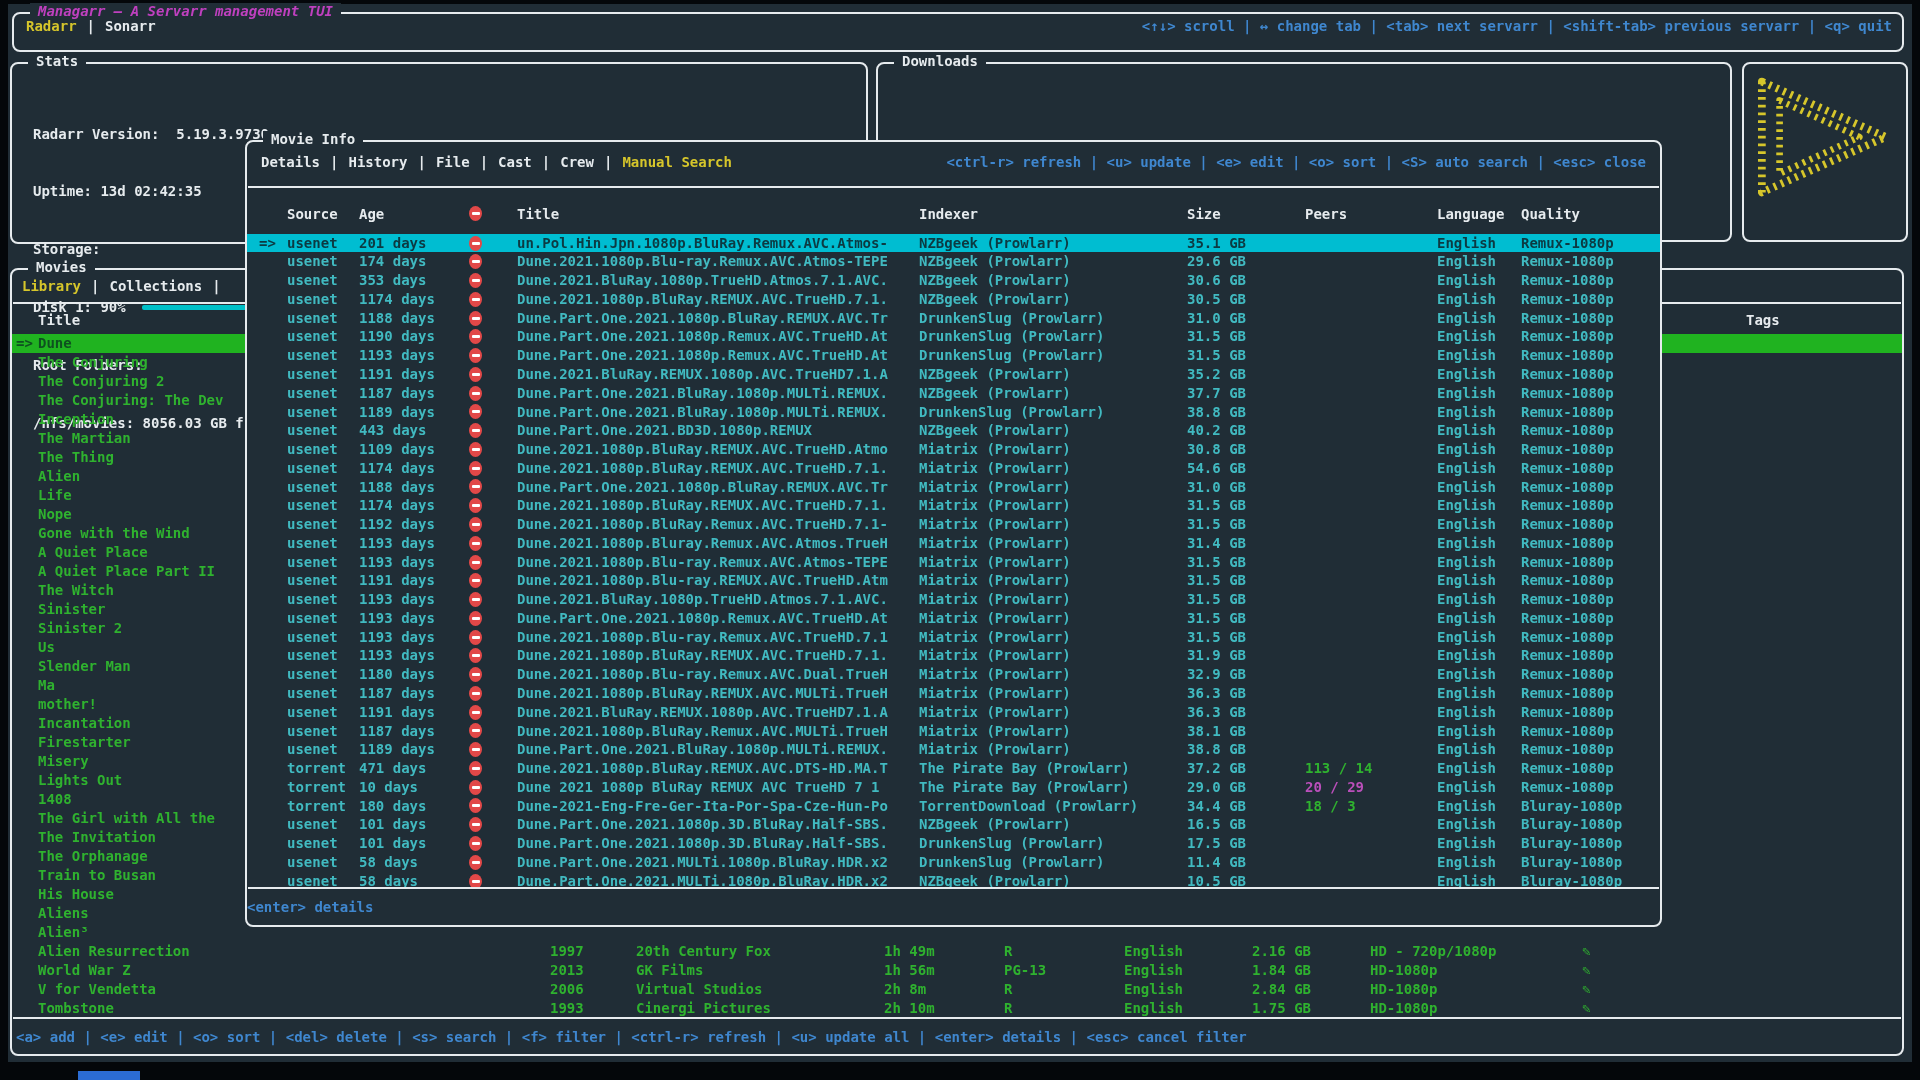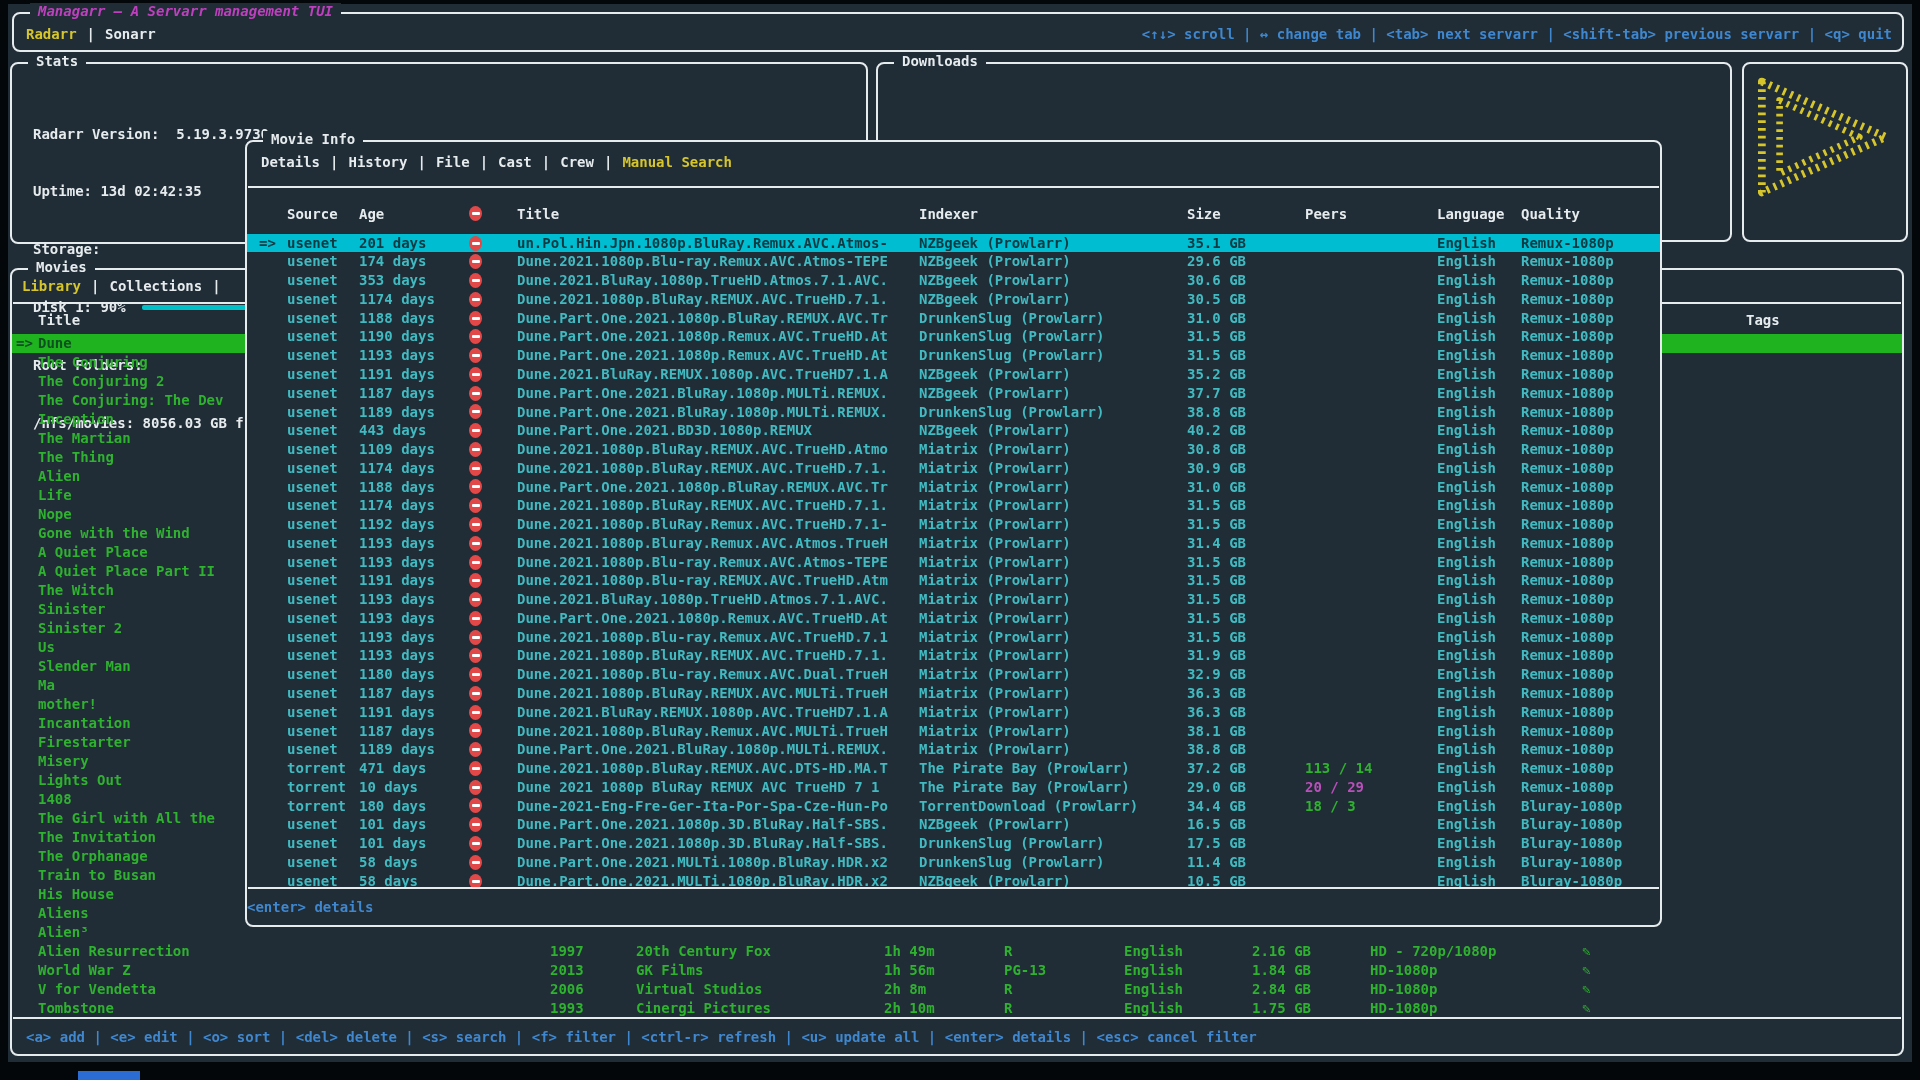--- a/index.html
+++ b/index.html
@@ -29,21 +29,21 @@
   .white { color:var(--text_white,#e6ebee); }
   .yellow { color:var(--accent_yellow,#d6c62b); }
   .help { color:var(--accent_blue,#3f87cf); white-space:pre; }
   .tsep { color:var(--text_white,#e6ebee); padding:0 10px; }
   .hline { border-top:2px solid var(--panel_border,#e6ebee); margin:0 1px; }
   .cell { white-space:pre; overflow:hidden; }
 
   
   .topbar { left:4px; top:8px; width:1892px; height:40px; }
   .topbar-row {
-    height:100%; display:flex; justify-content:space-between; align-items:center;
+    height:100%; display:flex; justify-content:space-between; align-items:flex-start;
     padding:4px 10px 0 12px;
   }
 
   
   .stats { left:2px; top:58px; width:858px; height:182px; }
   .stats-body { padding:22px 0 0 21px; line-height:19.3px; white-space:pre; }
   .gauge {
     display:inline-block; width:160px; height:5px;
     background:var(--gauge_cyan,#00c0c8); margin-left:16px; vertical-align:2px;
     border-radius:2px;
@@ -58,21 +58,21 @@
   
   .movies { left:2px; top:264px; width:1894px; height:788px; display:flex; flex-direction:column; }
   .ptabs { height:32px; padding:8px 0 0 10px; }
   .mgrid { display:grid; grid-template-columns:26px 512px 86px 248px 120px 120px 128px 118px 212px 164px 1fr; }
   .mgrid .cell:first-child { padding-left:4px; }
   .mhead { height:30px; padding-top:8px; color:var(--text_white,#e6ebee); }
   .mrows { height:684px; overflow:hidden; }
   .mrow { height:19px; line-height:19px; color:var(--accent_green,#2fb22f); cursor:default; }
   .mrow.sel { background:var(--green_selected_bg,#20b320); color:var(--green_selected_text,#0e5020); }
   .micon { color:var(--accent_green,#2fb22f); }
-  .pfoot { height:35px; display:flex; align-items:center; padding-left:14px; }
+  .pfoot { height:35px; display:flex; align-items:center; padding-left:4px; }
   .spacer { flex:1; }
 
   
   .modal {
     left:237px; top:136px; width:1417px; height:787px;
     background:var(--bg,#202d36); display:flex; flex-direction:column;
     z-index:5;
   }
   .modal-head { height:44px; padding:12px 14px 0; display:flex; justify-content:space-between; align-items:flex-start; }
   .sgrid { display:grid; grid-template-columns:28px 72px 110px 48px 402px 268px 118px 132px 84px 1fr; padding-left:12px; }
@@ -666,20 +666,21 @@
     <div class="hline"></div>
     <div class="pfoot help">&lt;a&gt; add | &lt;e&gt; edit | &lt;o&gt; sort | &lt;del&gt; delete | &lt;s&gt; search | &lt;f&gt; filter | &lt;ctrl-r&gt; refresh | &lt;u&gt; update all | &lt;enter&gt; details | &lt;esc&gt; cancel filter</div>
   </div>
 
   <div class="tbox modal">
     <span class="btitle white">Movie Info</span>
     <div class="modal-head">
       <div class="tabs">
         <span class="white">Details</span><span class="tsep">|</span><span class="white">History</span><span class="tsep">|</span><span class="white">File</span><span class="tsep">|</span><span class="white">Cast</span><span class="tsep">|</span><span class="white">Crew</span><span class="tsep">|</span><span class="yellow">Manual Search</span>
       </div>
+      <div class="help">&lt;ctrl-r&gt; refresh | &lt;u&gt; update | &lt;e&gt; edit | &lt;o&gt; sort | &lt;S&gt; auto search | &lt;esc&gt; close</div>
     </div>
     <div class="hline"></div>
     <div class="shead sgrid">
       <span class="cell"></span>
       <span class="cell">Source</span>
       <span class="cell">Age</span>
       <span class="flagcell">
           <span class="noflag"></span>
         </span>
       <span class="cell">Title</span>
@@ -873,21 +874,21 @@
 
         <div class="srow sgrid">
           <span class="cell"></span>
           <span class="cell">usenet</span>
           <span class="cell">1174 days</span>
           <span class="flagcell">
             <span class="noflag"></span>
           </span>
           <span class="cell">Dune.2021.1080p.BluRay.REMUX.AVC.TrueHD.7.1.</span>
           <span class="cell">Miatrix (Prowlarr)</span>
-          <span class="cell">30.9 GB</span>
+          <span class="cell">54.6 GB</span>
           <span class="cell"></span>
           <span class="cell">English</span>
           <span class="cell">Remux-1080p</span>
         </div>
 
         <div class="srow sgrid">
           <span class="cell"></span>
           <span class="cell">usenet</span>
           <span class="cell">1188 days</span>
           <span class="flagcell">

